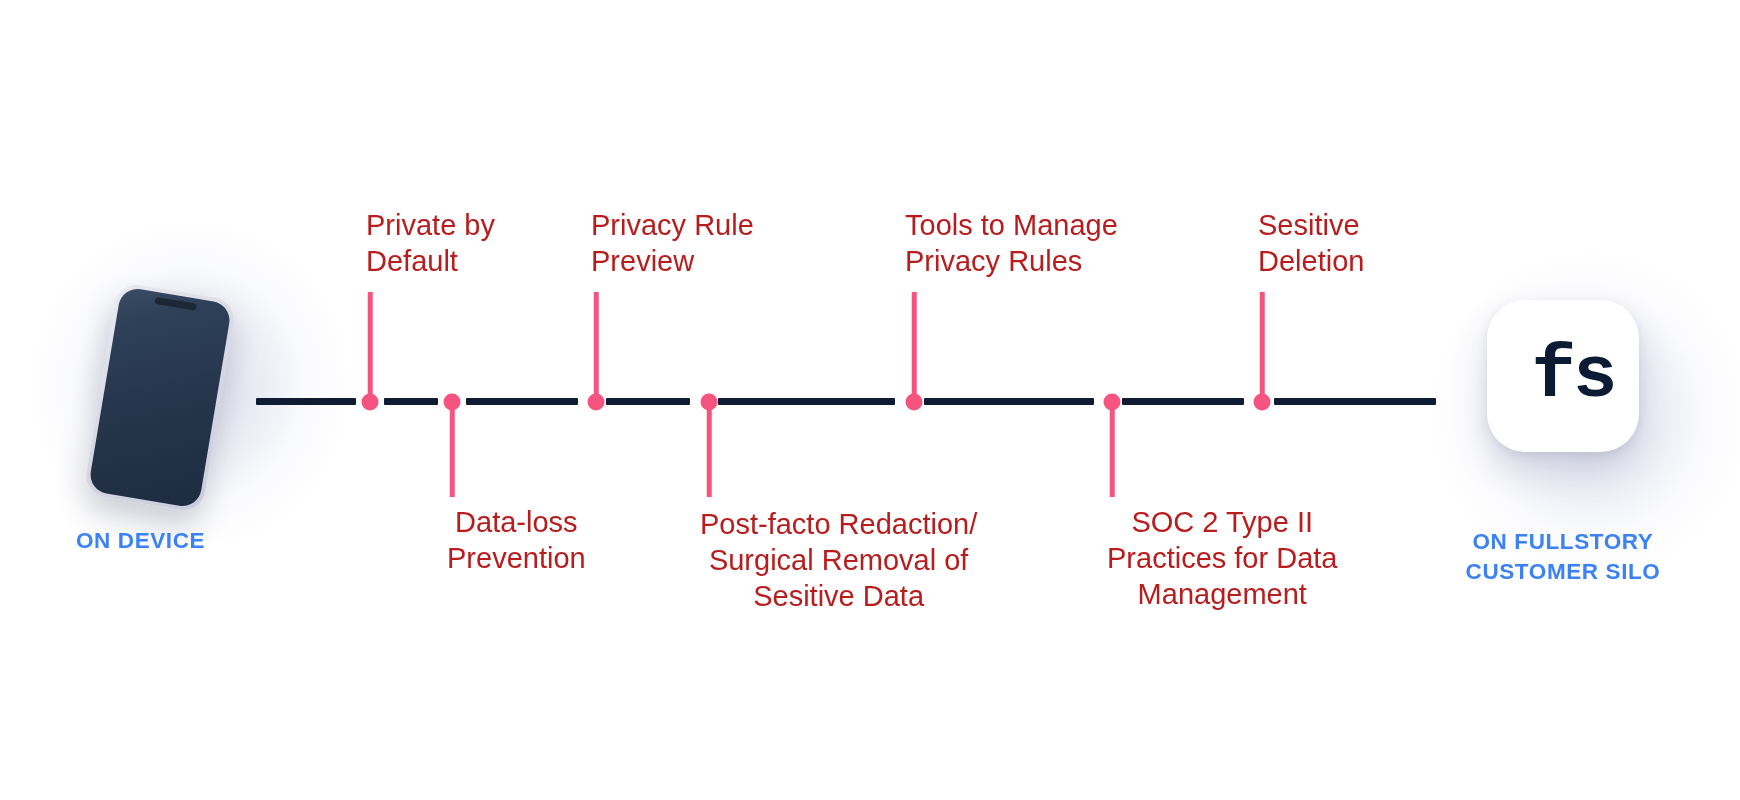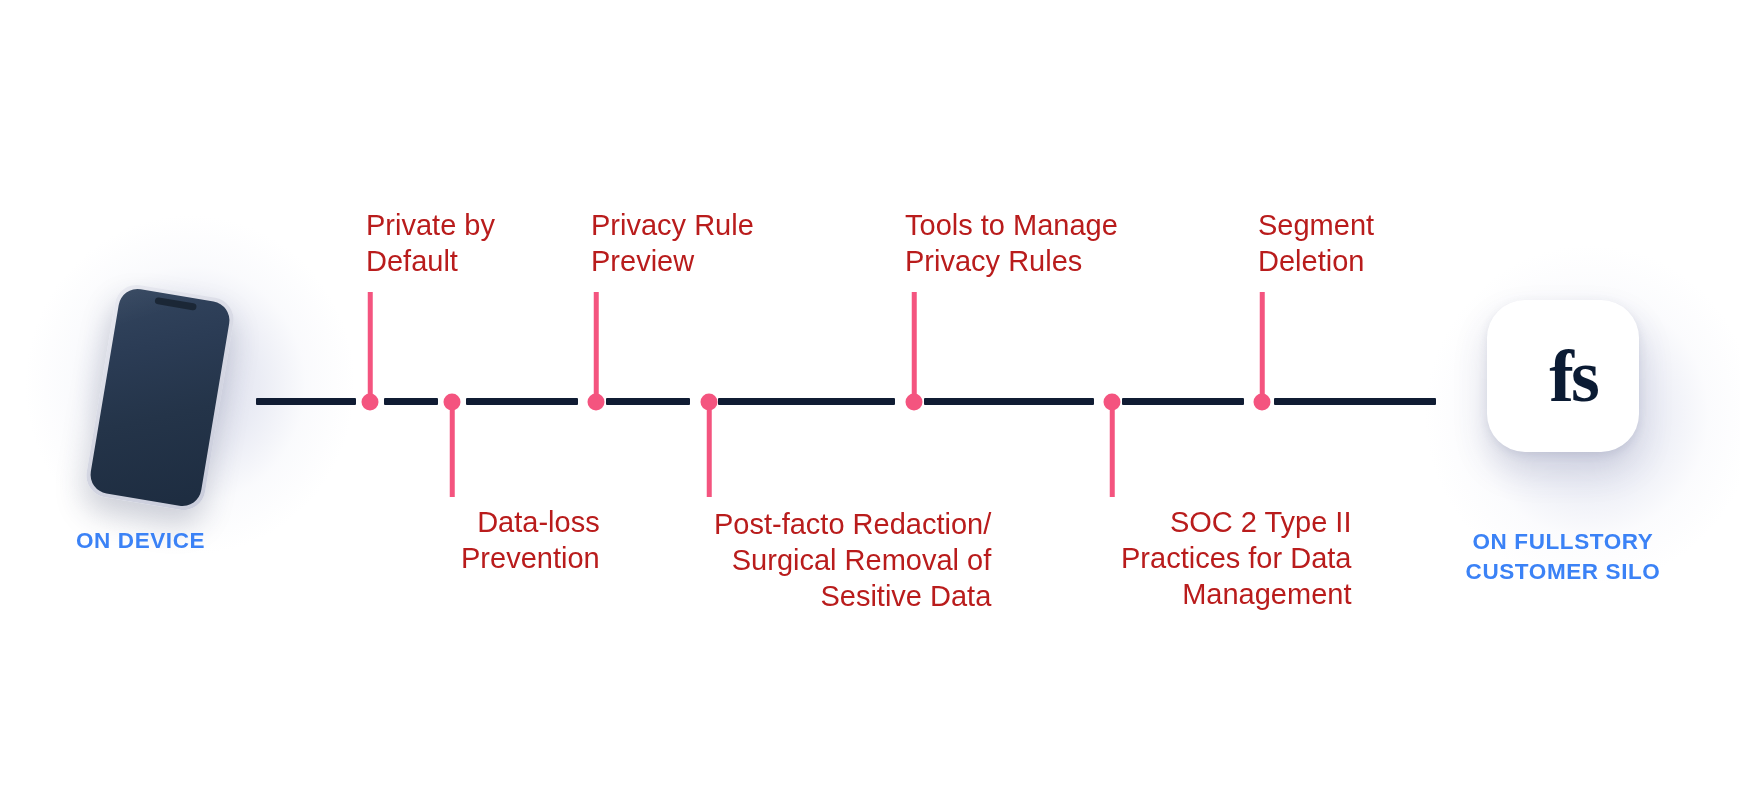--- a/index.html
+++ b/index.html
@@ -110,21 +110,21 @@
     border-radius: 38px;
     background: #ffffff;
     box-shadow: 0 18px 34px rgba(60,68,110,0.17),
                 0 3px 10px rgba(60,68,110,0.10);
     display: flex;
     align-items: center;
     justify-content: center;
     z-index: 2;
   }
   .fs-mark {
-    font-family: Liberation Serif, serif;
+    font-family: Liberation Mono, monospace;
     font-weight: 700;
     font-size: 74px;
     letter-spacing: -3px;
     color: #0b1b33;
     line-height: 1;
     user-select: none;
     margin-left: 20px;
   }
 
   
@@ -181,21 +181,21 @@
   .mlabel {
     position: absolute;
     font-size: 29px;
     line-height: 1.24;
     color: #b91c1c;
     font-weight: 400;
     white-space: pre-line;
     z-index: 3;
   }
   .mlabel.above { text-align: left; }
-  .mlabel.below { text-align: right; margin-left: 14px; }
+  .mlabel.below { text-align: center; }
 </style>
 </head>
 <body>
 
 <div id="stage">
 
   <div class="glow glow-left"></div>
   <div class="glow glow-right"></div>
 
   <div class="phone-wrap">
@@ -252,16 +252,16 @@
 Privacy Rules</div>
 
   <div class="stem" style="left:1112px; top:400px; height:97px;"></div>
   <div class="dot" style="left:1112px; top:402px;"></div>
   <div class="mlabel below" style="left:1107px; top:505px;">SOC 2 Type II
 Practices for Data
 Management</div>
 
   <div class="stem" style="left:1262px; top:292px; height:112px;"></div>
   <div class="dot" style="left:1262px; top:402px;"></div>
-  <div class="mlabel above" style="left:1258px; top:208px;">Segment
+  <div class="mlabel above" style="left:1258px; top:208px;">Sesitive
 Deletion</div>
 
 </div>
 
 </body></html>

